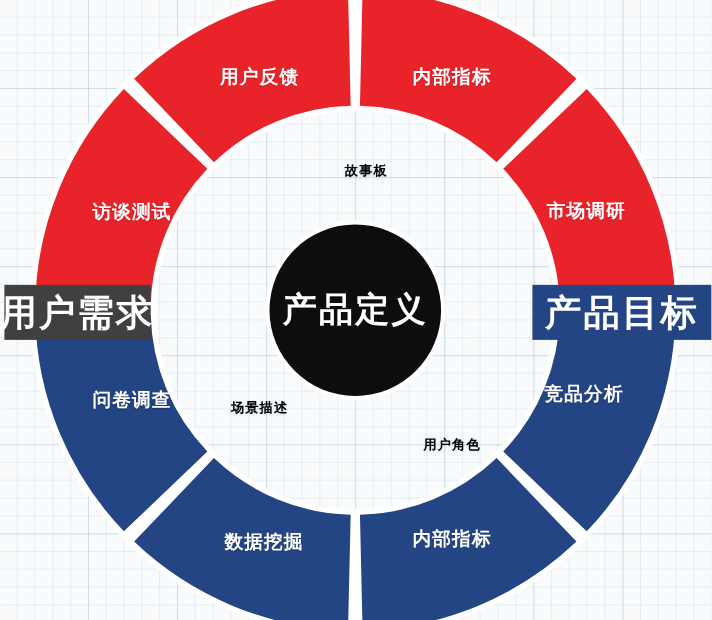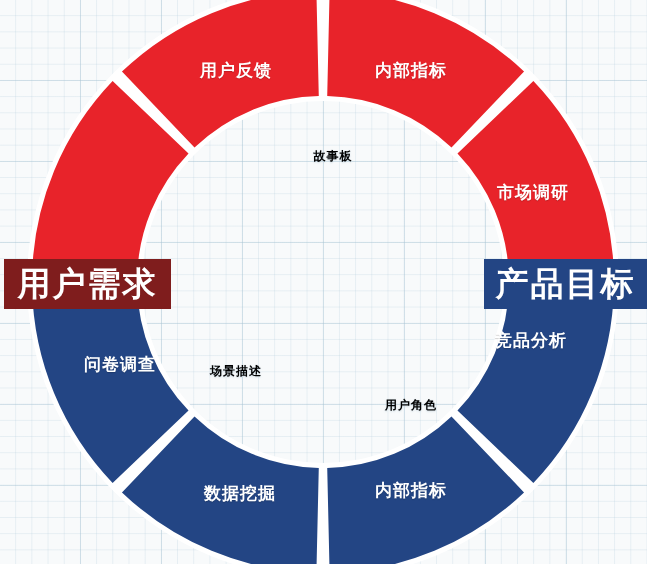--- a/index.html
+++ b/index.html
@@ -102,22 +102,22 @@
     font-size: 33px;
     font-weight: bold;
     letter-spacing: 2px;
     white-space: nowrap;
     height: 50px;
     box-sizing: border-box;
   }
   #callout-left {
     left: 4px;
     top: 259px;
-    width: 167px;
-    background: #7f1d1d;
+    width: 133px;
+    background: #404040;
   }
   #callout-right {
     left: 484px;
     top: 259px;
     width: 163px;
     background: #234584;
     justify-content: center;
   }
 </style>
 </head>
@@ -139,28 +139,32 @@
         <path d="M 524.0467816233657 492.3834394596844 A 291 291 0 0 1 329.6020140696795 572.9250993129052 L 327.2198440445374 467.9521253340219 A 186 186 0 0 0 451.50412846029565 416.4718891391797 Z" fill="#234584"></path>
         <path d="M 613.9250993129052 288.60201406967934 A 291 291 0 0 1 533.3834394596844 483.04678162336575 L 457.4718891391797 410.50412846029565 A 186 186 0 0 0 508.9521253340219 286.2198440445373 Z" fill="#234584"></path>
       </g>
   </svg>
 
   <div class="ghost-label" style="left:333px; top:156px;">故事板</div>
   <div class="ghost-label" style="left:236px; top:371px;">场景描述</div>
   <div class="ghost-label" style="left:411px; top:371px;margin-top:34px;">用户角色</div>
 
   <div class="seg-label" style="left:236px; top:70px;">用户反馈</div>
+  <div class="seg-label" style="left:120px; top:193px;">访谈测试</div>
   <div class="seg-label" style="left:120px; top:364px;">问卷调查</div>
   <div class="seg-label" style="left:240px; top:493px;">数据挖掘</div>
 
   <div class="seg-label" style="left:533px; top:192px;">市场调研</div>
   <div class="seg-label" style="left:411px; top:70px;">内部指标</div>
-  <div class="seg-label" style="left:531px; top:340px;">竞品分析</div>
+  <div class="seg-label" style="left:531px; top:358px;">竞品分析</div>
   <div class="seg-label" style="left:411px; top:490px;">内部指标</div>
 
+  <div id="center-disc">
+    <span class="txt">产品定义</span>
+  </div>
 
   <div class="callout" id="callout-left">
     <span>用户需求</span>
   </div>
   <div class="callout" id="callout-right">
     <span>产品目标</span>
   </div>
 
 </div>
 

